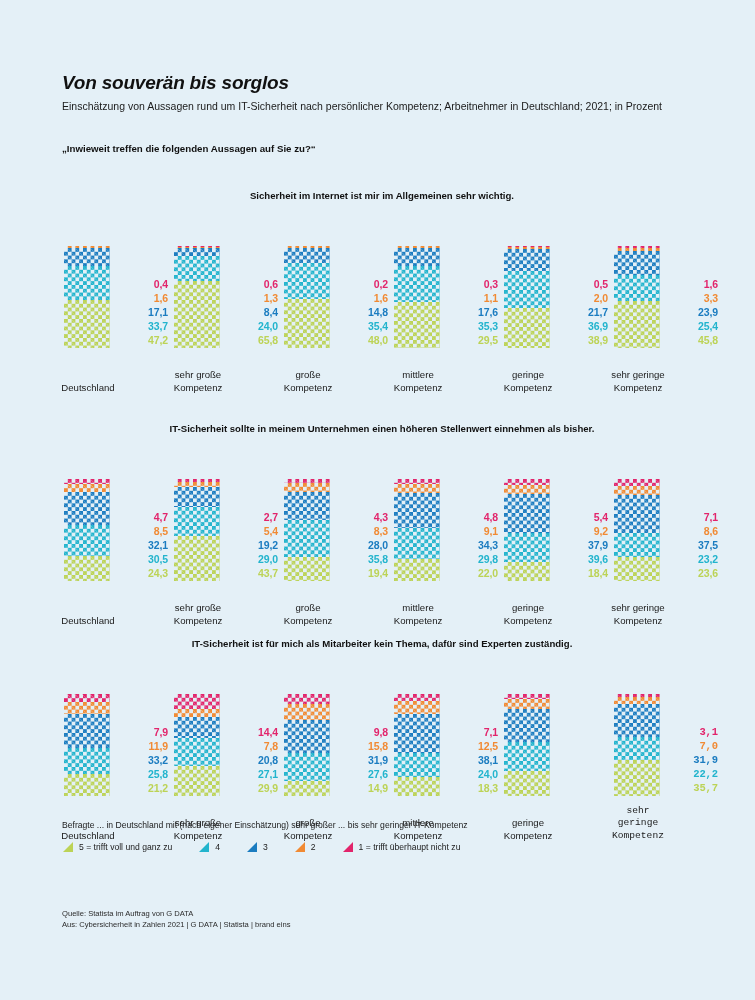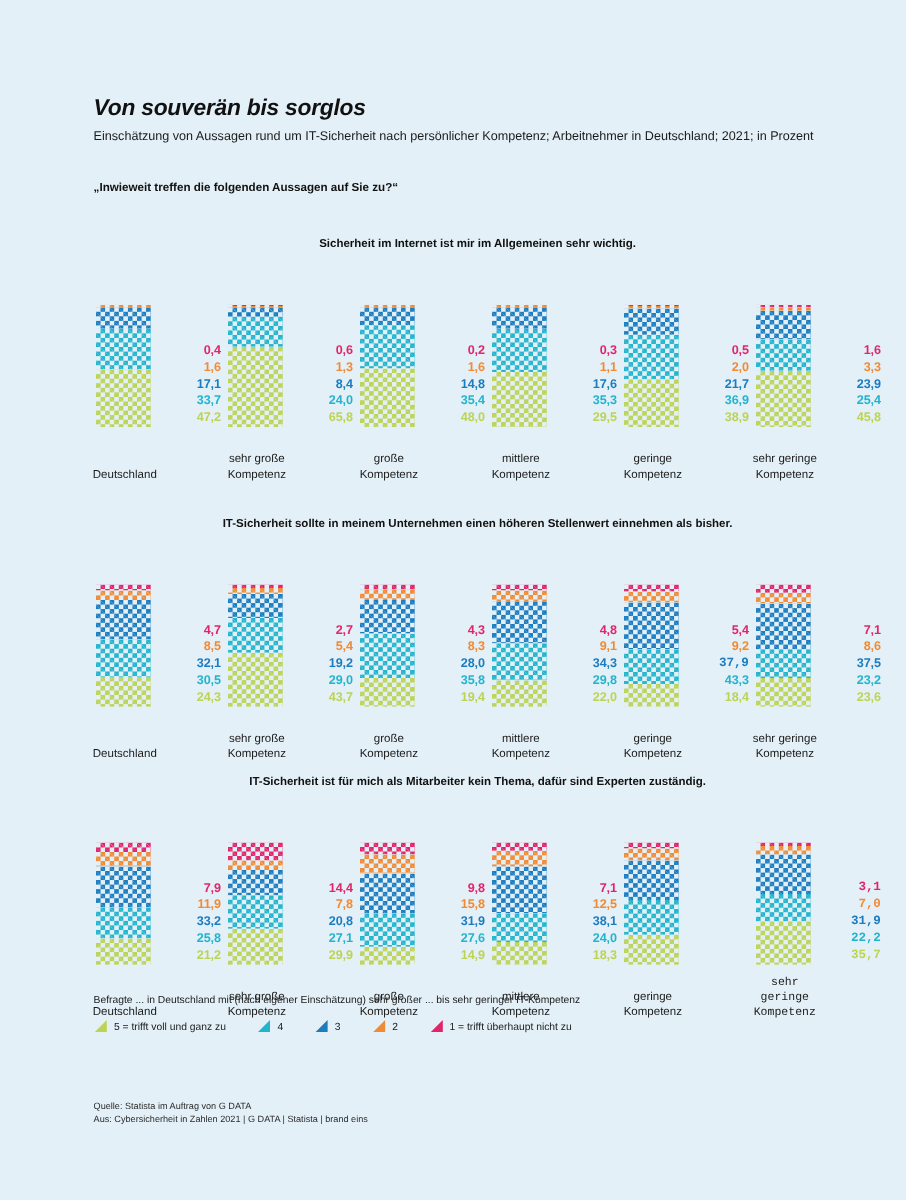--- a/index.html
+++ b/index.html
@@ -17,24 +17,23 @@
     overflow: hidden;
   }
   .page {
     position: absolute;
     inset: 0;
     background: #e4f0f7;
   }
   .inner {
     position: absolute;
     left: 62px;
-    top: 8px;
+    top: 0;
     width: 640px;
     height: 796px;
-    margin-left: 16px;
   }
 
   
   .hdr { position: absolute; left: 0; top: 72px; width: 630px; }
   .hdr-title {
     font-size: 19px;
     font-weight: bold;
     font-style: italic;
     letter-spacing: -0.2px;
     color: #111;
@@ -531,22 +530,22 @@
                     <div class="dots" style="color: rgb(34, 180, 205);"></div>
                   </div>
                   <div class="seg" style="height: 18.768px;">
                     <div class="dots" style="color: rgb(188, 211, 86);"></div>
                   </div>
                 </div>
               </div>
               <div class="labels">
                 <div style="color: rgb(226, 36, 107);">5,4</div>
                 <div style="color: rgb(241, 138, 51);">9,2</div>
-                <div style="color: rgb(27, 124, 192); font-family: Liberation Mono, monospace;">37,9</div>
-                <div style="color: rgb(34, 180, 205);">43,3</div>
+                <div style="color: rgb(27, 124, 192);">37,9</div>
+                <div style="color: rgb(34, 180, 205);">39,6</div>
                 <div style="color: rgb(188, 211, 86);">18,4</div>
               </div>
               <div class="cat">
                 <div>geringe</div>
                 <div>Kompetenz</div>
               </div>
             </div>
             <div class="col" style="left: 550px;">
               <div class="bar-wrap">
                 <div class="bar">

